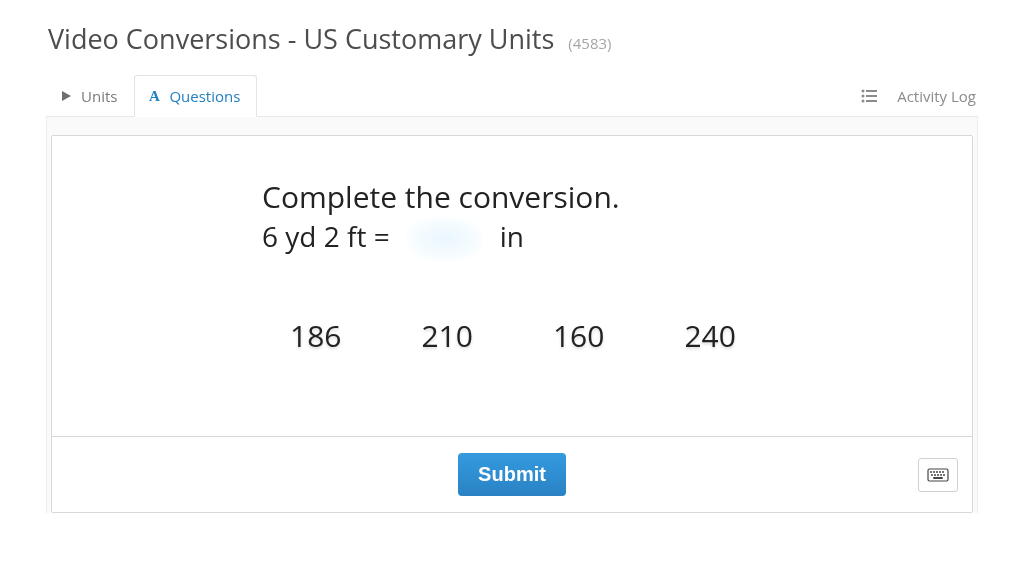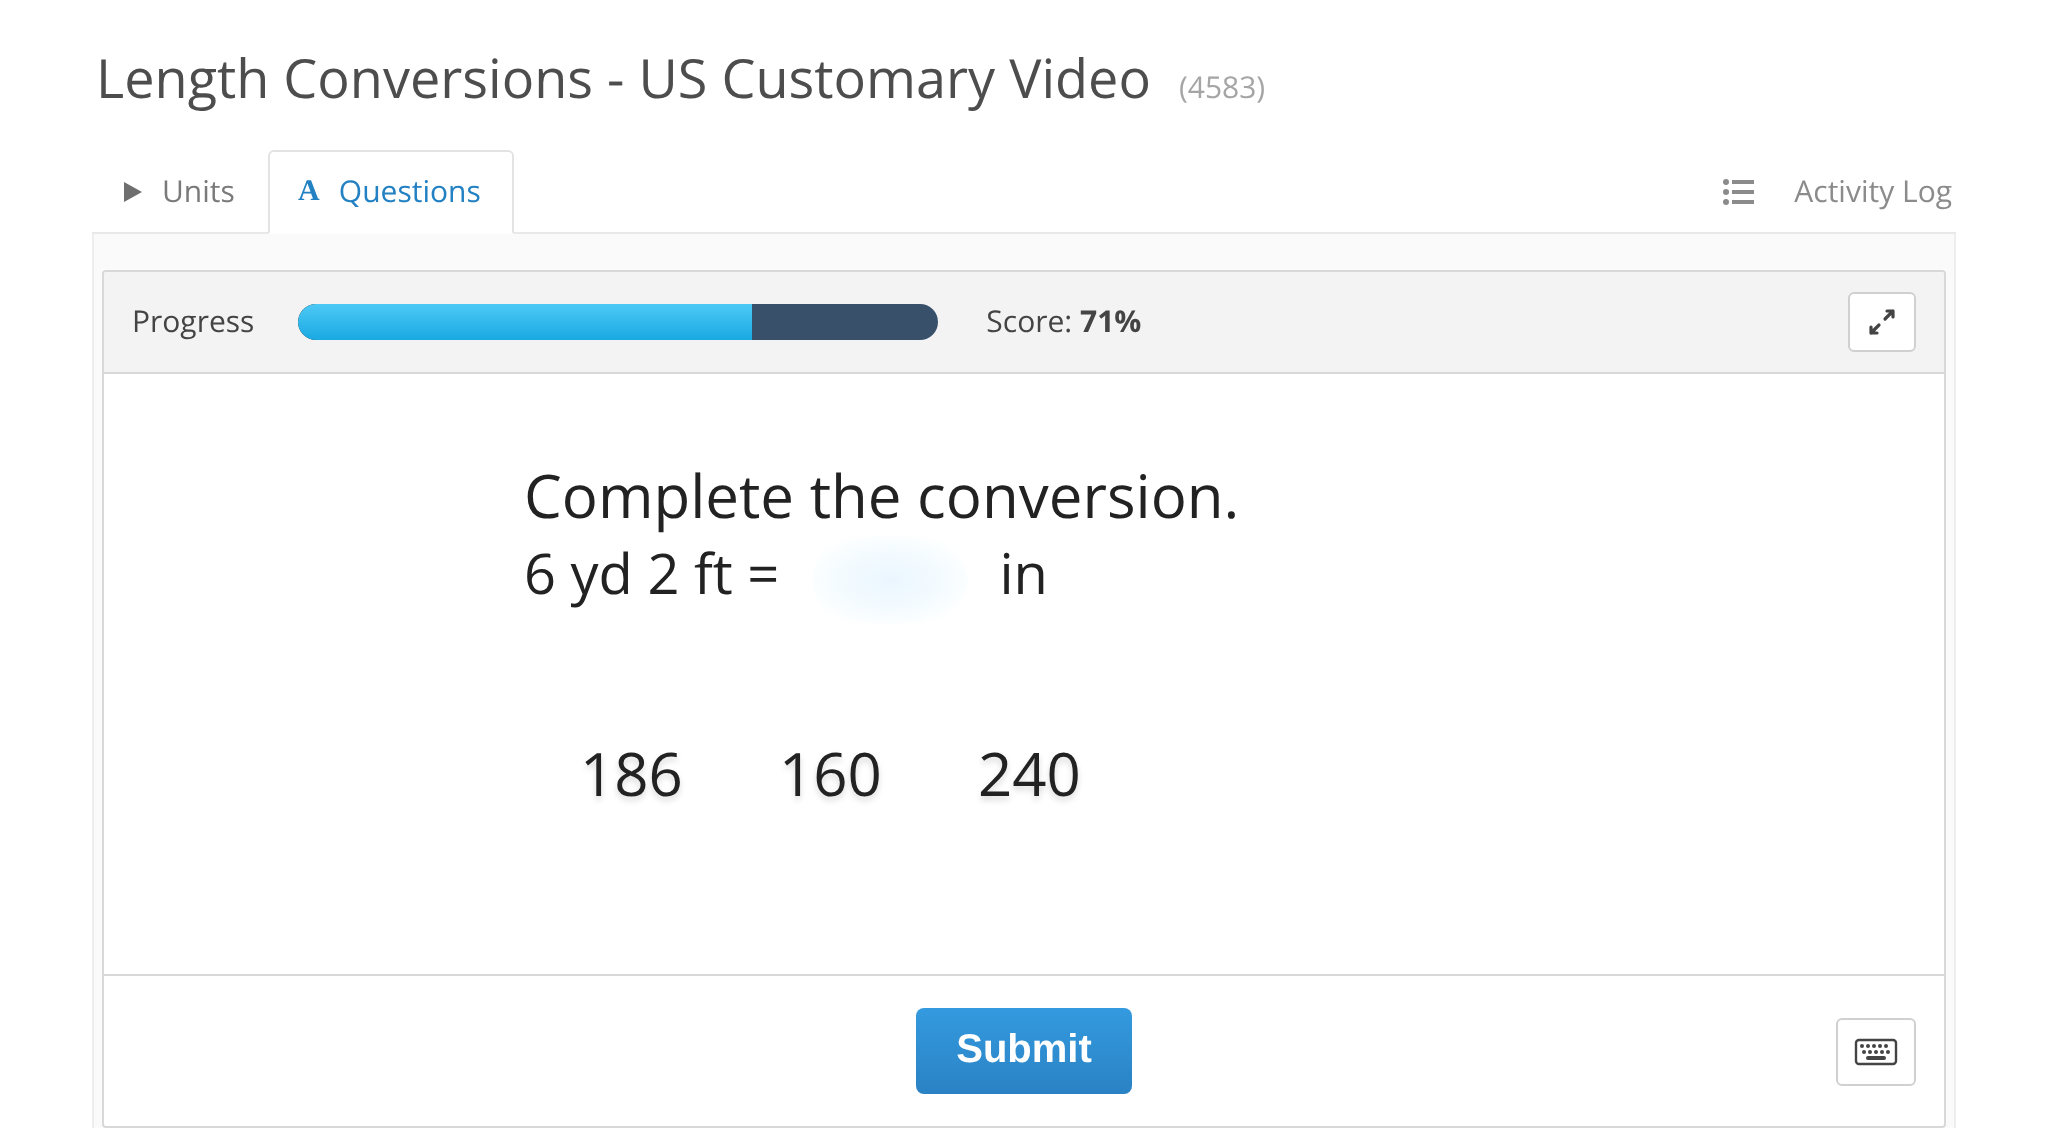--- a/index.html
+++ b/index.html
@@ -37,35 +37,35 @@
   .progress-fill{position:absolute;left:0;top:0;bottom:0;background:linear-gradient(#4cc9f5,#1aa9e2);border-radius:9px 0 0 9px;}
   .score{margin-left:24px;font-size:15px;color:#444;}
   .score b{font-weight:700;}
   .head-spacer{flex:1;}
   .expand-btn{width:34px;height:30px;border:1px solid #d0d0d0;border-radius:3px;background:#fff;display:flex;align-items:center;justify-content:center;cursor:pointer;}
   
   .card-body{min-height:300px;padding:40px 0 40px 210px;}
   .prompt{font-size:30px;color:#222;font-weight:400;}
   .equation{font-size:28px;color:#222;display:flex;align-items:flex-start;gap:10px;}
   .blank{display:inline-block;width:78px;height:44px;border-radius:22px;background:radial-gradient(ellipse at center,#eaf6ff 0%,#f6fcff 55%,#ffffff 80%);margin:0 6px;}
-  .options{display:flex;gap:28px;margin-top:50px;padding-left:18px;}
+  .options{display:flex;gap:60px;margin-top:50px;padding-left:18px;}
   .option{font-size:30px;color:#222;padding:4px 10px;border-radius:6px;cursor:pointer;text-shadow:0 2px 3px rgba(0,0,0,.15);}
   
   .card-foot{border-top:1px solid var(--panel-border);position:relative;display:flex;align-items:center;justify-content:center;padding:16px;}
   .submit{background:#2f8dd0;background:linear-gradient(#349adf,#2a82c4);color:#fff;border:none;border-radius:4px;padding:10px 20px;font-size:20px;font-weight:600;cursor:pointer;}
   .kb-btn{position:absolute;right:14px;top:50%;transform:translateY(-50%);width:40px;height:34px;border:1px solid #d0d0d0;border-radius:3px;background:#fff;display:flex;align-items:center;justify-content:center;cursor:pointer;}
   svg{display:block;}
 </style>
 </head>
 <body>
 
 <div class="page">
 
   <div class="title-row">
-    <span class="title">Length Conversions - US Customary Video</span>
+    <span class="title">Video Conversions - US Customary Units</span>
     <span class="title-count">(4583)</span>
   </div>
 
   <div class="tabs-row">
     <div class="tab">
       <span class="ico">
         <svg width="12" height="12" viewBox="0 0 12 12">
             <path d="M2 1 L11 6 L2 11 Z" fill="#6f6f6f"></path>
           </svg>
       </span>
@@ -89,49 +89,31 @@
             <rect x="5" y="11" width="11" height="2"></rect>
         </svg>
       </span>
       <span>Activity Log</span>
     </div>
   </div>
 
   <div class="content-wrap">
     <div class="card">
 
-      <div class="card-head">
-        <span class="progress-label">Progress</span>
-        <div class="progress-bar">
-          <div class="progress-fill" style="width:71%"></div>
-        </div>
-        <span class="score">
-          <span>Score:</span>
-          <b>71%</b>
-        </span>
-        <div class="head-spacer"></div>
-        <div class="expand-btn">
-          <span>
-            <svg width="14" height="14" viewBox="0 0 14 14" stroke="#444" stroke-width="1.6" fill="none" stroke-linecap="round">
-              <path d="M8.5 5.5 L12.5 1.5 M12.5 1.5 H9.5 M12.5 1.5 V4.5"></path>
-              <path d="M5.5 8.5 L1.5 12.5 M1.5 12.5 H4.5 M1.5 12.5 V9.5"></path>
-            </svg>
-          </span>
-        </div>
-      </div>
 
       <div class="card-body">
         <div class="prompt">Complete the conversion.</div>
         <div class="equation">
           <span>6 yd 2 ft =</span>
           <span class="blank"></span>
           <span>in</span>
         </div>
         <div class="options">
           <span class="option">186</span>
+          <span class="option">210</span>
           <span class="option">160</span>
           <span class="option">240</span>
         </div>
       </div>
 
       <div class="card-foot">
         <button class="submit">Submit</button>
         <div class="kb-btn">
           <span>
             <svg width="22" height="14" viewBox="0 0 22 14" fill="none" stroke="#444" stroke-width="1.2">

